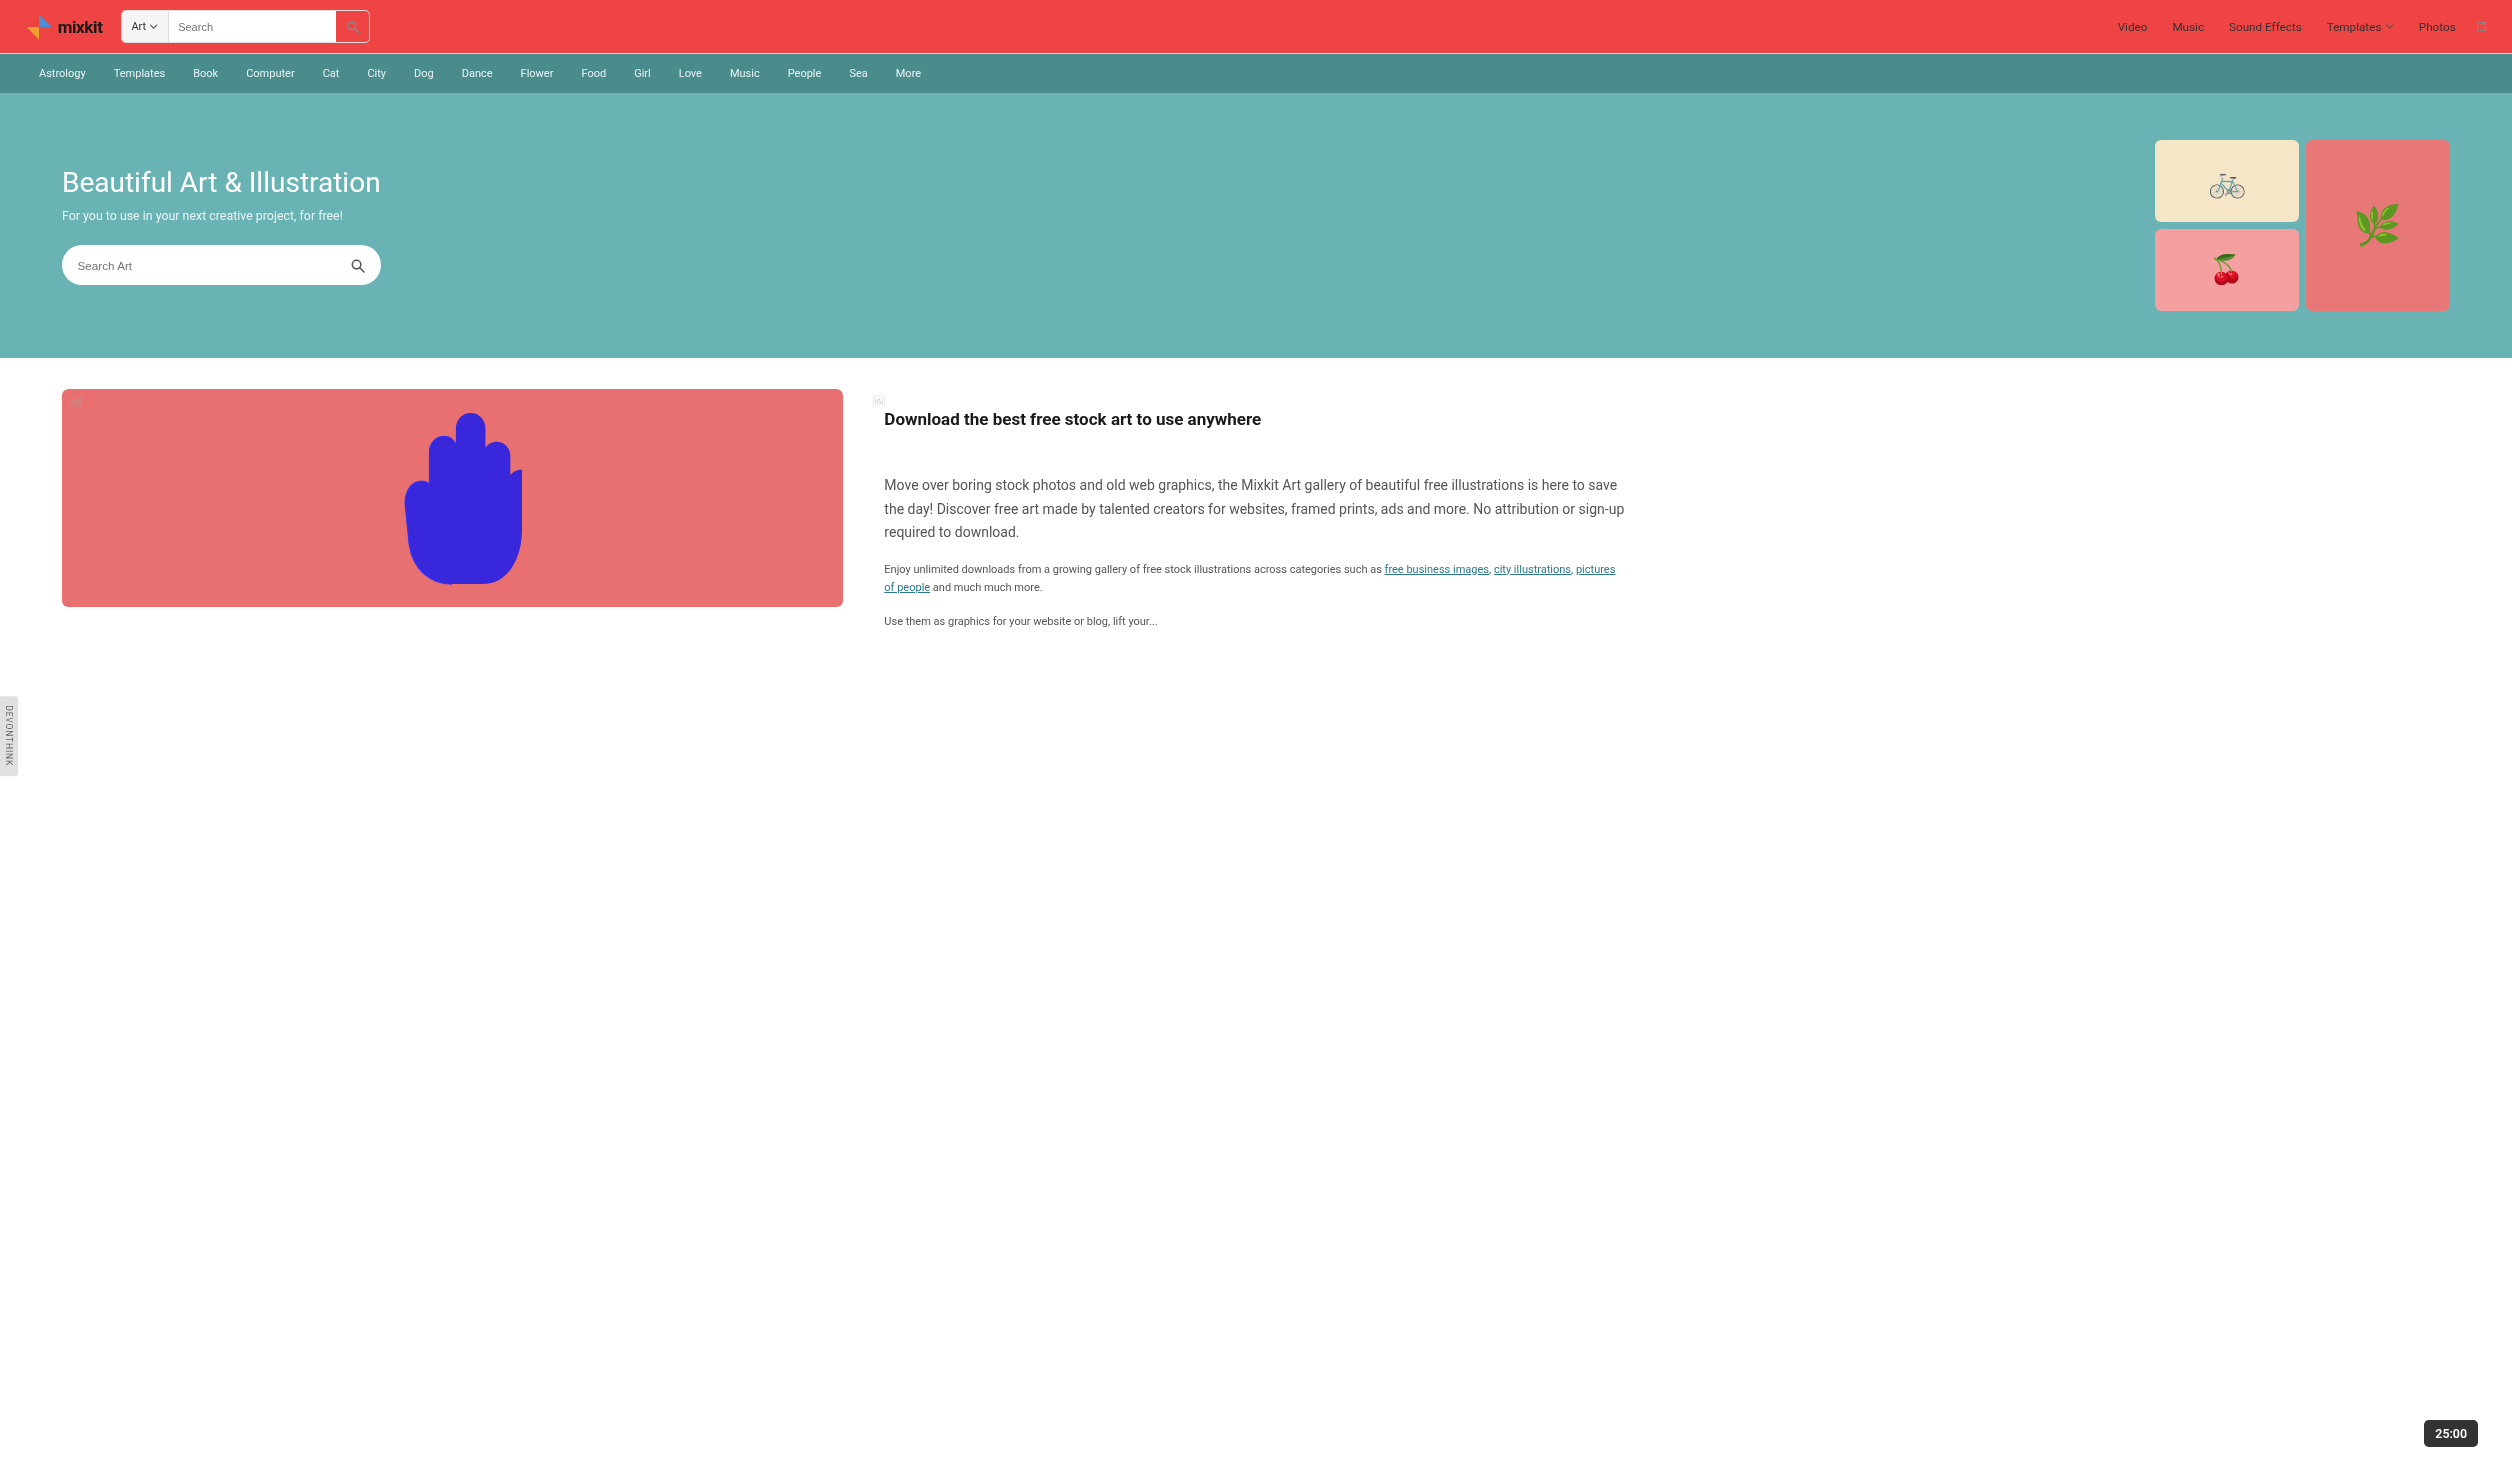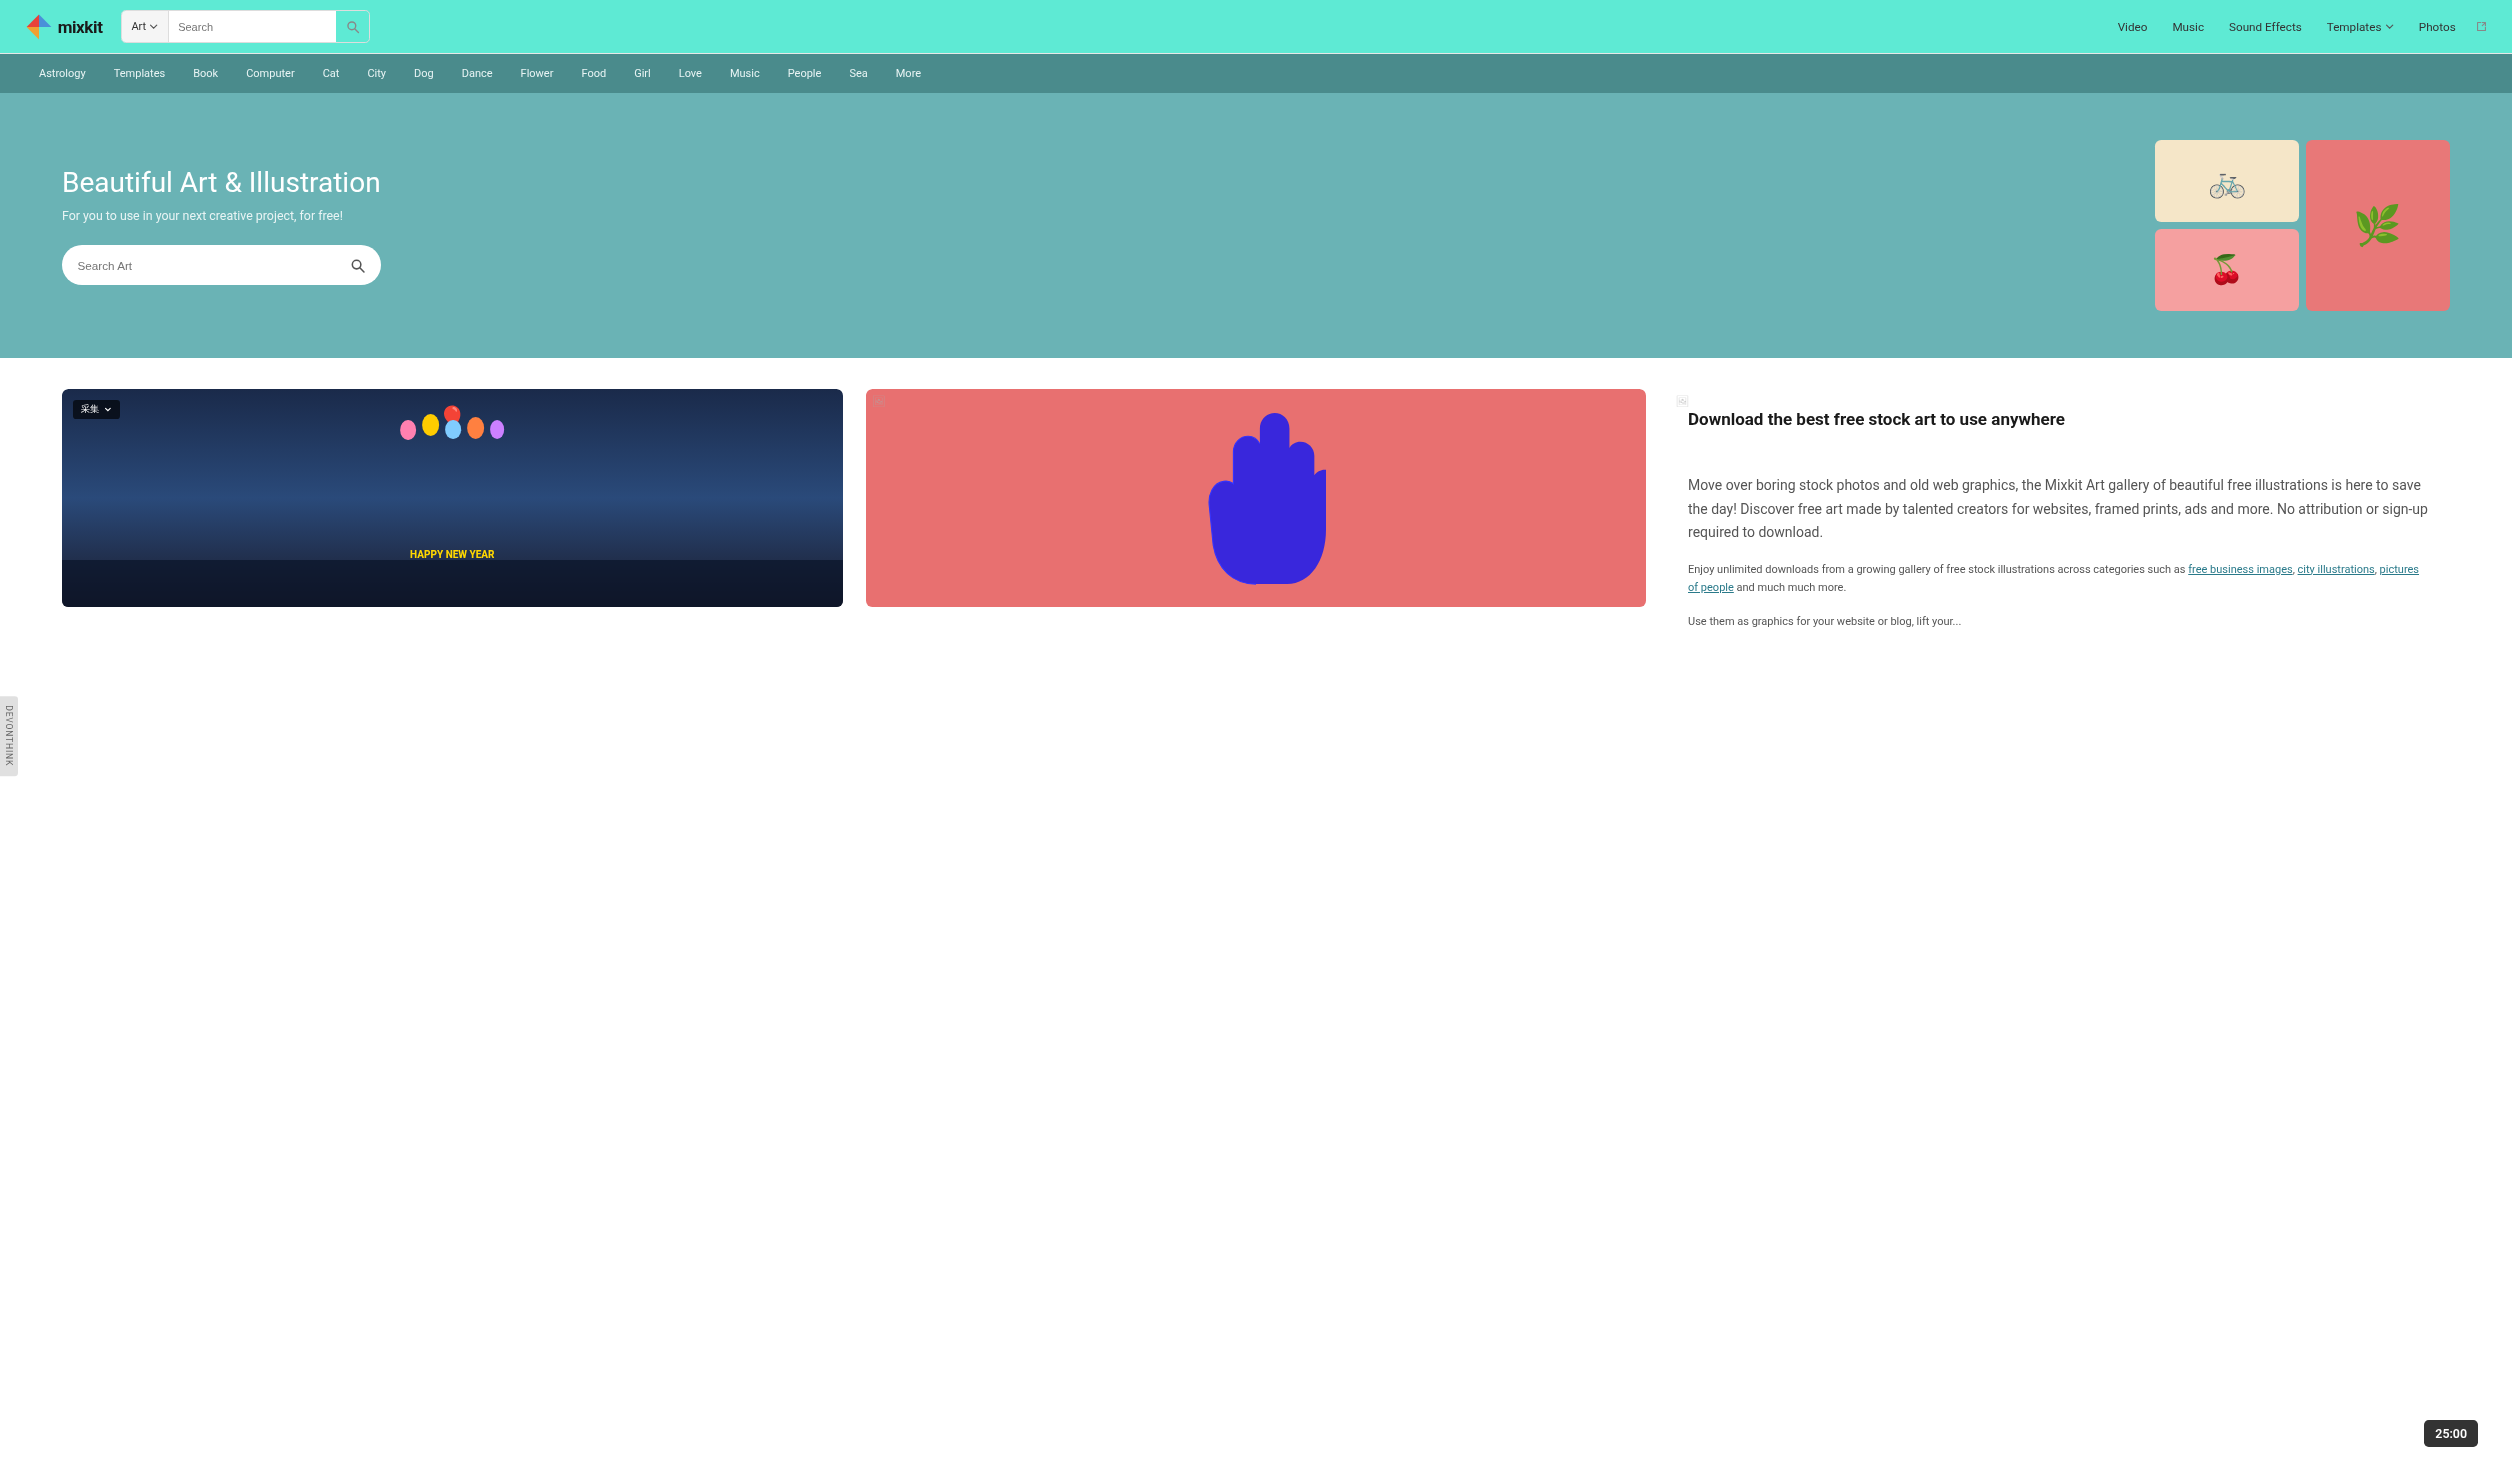--- a/index.html
+++ b/index.html
@@ -4,21 +4,21 @@
   <style>
     * { margin: 0; padding: 0; box-sizing: border-box; }
     body { font-family: -apple-system, BlinkMacSystemFont, 'Segoe UI', Roboto, sans-serif; background: #fff; }
 
     
     .header {
       display: flex;
       align-items: center;
       padding: 0 25px;
       height: 54px;
-      background: #5eead4;
+      background: #ef4444;
       border-bottom: 0.8px solid #e8e8e8;
       gap: 12.4px;
     }
     .logo {
       display: flex;
       align-items: center;
       gap: 4.7px;
       text-decoration: none;
       margin-right: 6.2px;
     }
@@ -384,43 +384,20 @@
     </div>
     <div class="hero-img-placeholder" style="background: #a0c8c0; display:flex; align-items:center; justify-content:center; border-radius:6.2px;">
       <span style="font-size:28px;">🏠</span>
     </div>
   </div>
 </section>
 
 <section class="content-section">
   <div class="content-grid">
 
-    <div class="art-card">
-      <span class="corner-icon">🖼</span>
-      <div class="art-card-img card-img-1">
-        <div class="card-label" style="position:absolute;top:11px;left:11px;background:rgba(0,0,0,0.65);color:#fff;font-size:9.3px;padding:3.1px 7.8px;border-radius:3.1px;display:flex;align-items:center;gap:4.7px;cursor:pointer;">
-          <span>采集</span>
-          <svg width="7.8" height="7.8" viewBox="0 0 10 10" fill="none">
-            <path d="M2 3l3 3 3-3" stroke="#fff" stroke-width="1.5" stroke-linecap="round"></path>
-          </svg>
-        </div>
-
-        <div style="position:absolute;top:31px;left:50%;transform:translateX(-50%);display:flex;gap:6.2px;">
-          <div style="width:15.5px;height:20px;background:#ff80b0;border-radius:50%;"></div>
-          <div style="width:17px;height:22px;background:#ffcc00;border-radius:50%;margin-top:-6.2px;"></div>
-          <div style="width:15.5px;height:18.7px;background:#80ccff;border-radius:50%;"></div>
-          <div style="width:17px;height:22px;background:#ff8040;border-radius:50%;margin-top:-3.1px;"></div>
-          <div style="width:14px;height:18.7px;background:#cc80ff;border-radius:50%;"></div>
-        </div>
-        <div style="position:absolute;bottom:47px;left:50%;transform:translateX(-50%);color:#fff;font-size:9.3px;font-weight:700;white-space:nowrap;">
-          <span style="color:#ffd700;font-size:10px;font-weight:800;">HAPPY NEW YEAR</span>
-        </div>
-        <div style="width:100%;height:47px;background:rgba(10,20,40,0.7);border-radius:0 0 6.2px 6.2px;position:absolute;bottom:0;"></div>
-      </div>
-    </div>
 
     <div class="art-card">
       <span class="corner-icon">🖼</span>
       <div class="art-card-img card-img-2" style="background:#e87070; display:flex; align-items:center; justify-content:center;">
         <svg width="140" height="187" viewBox="0 0 180 240" fill="none" xmlns="http://www.w3.org/2000/svg">
           <path d="M90 230 C60 230 40 210 35 180 L30 130 C28 115 35 100 48 98 C52 97 57 98 61 101 L61 60 C61 48 70 40 80 40 C86 40 92 44 95 50 L95 30 C95 18 104 10 114 10 C124 10 133 18 133 30 L133 55 C136 50 141 47 147 47 C157 47 165 55 165 65 L165 90 C168 86 173 83 178 83 L180 83 L180 160 C180 200 160 230 130 230 Z" fill="#1a1aee" opacity="0.85"></path>
           <path d="M90 230 C60 230 40 210 35 180 L30 130 C28 115 35 100 48 98 C52 97 57 98 61 101 L61 60 C61 48 70 40 80 40 C86 40 92 44 95 50" stroke="#3333ff" stroke-width="1.5" fill="none"></path>
         </svg>
       </div>
     </div>

